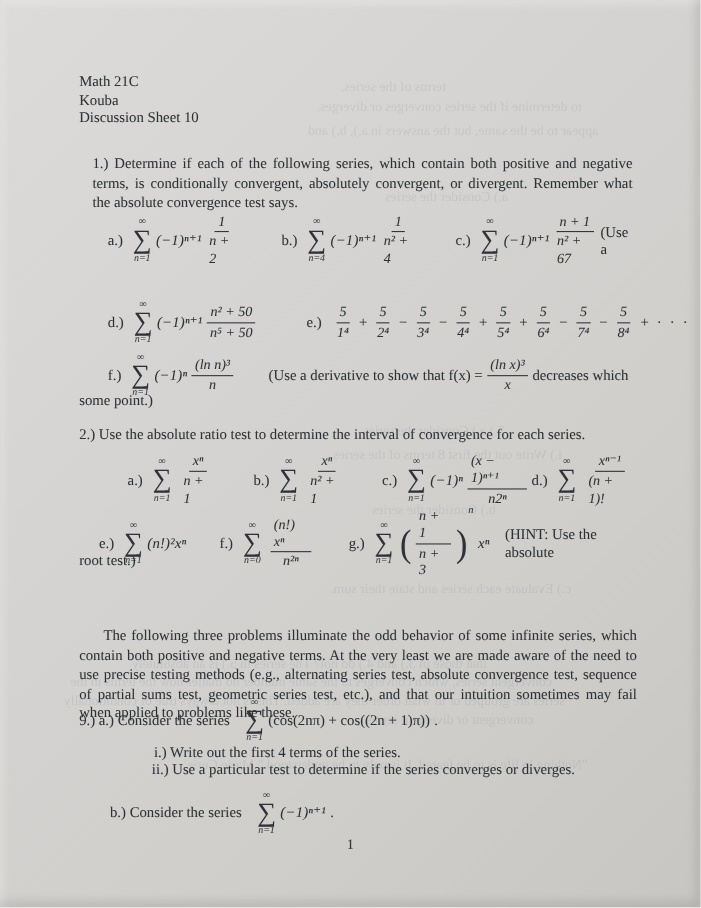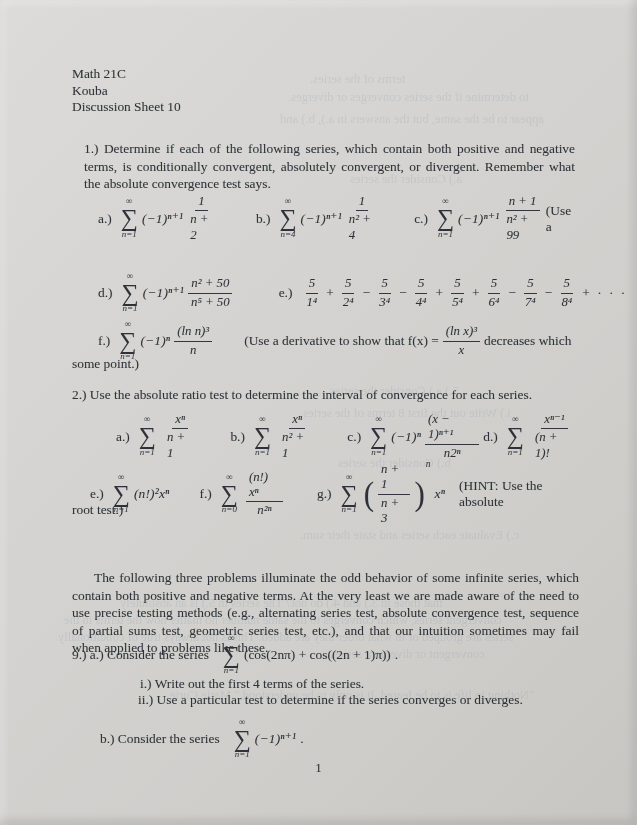--- a/index.html
+++ b/index.html
@@ -104,21 +104,21 @@
       <span class="mitem" style="margin-left:32px">
         <span class="mlabel">c.)</span>
         <span class="sum">
             <span class="slim">∞</span>
             <span class="sigma">∑</span>
             <span class="slim">n=1</span>
           </span>
         <span class="mi">(−1)ⁿ⁺¹</span>
         <span class="frac">
             <span class="fnum">n + 1</span>
-            <span class="fden">n² + 99</span>
+            <span class="fden">n² + 67</span>
           </span>
       </span>
       <span class="note" style="margin-left:auto">(Use a</span>
     </div>
 
 
     <div class="blk mrow" style="top:272px;left:72px">
       <span class="mitem" style="margin-left:26px">
         <span class="mlabel">d.)</span>
         <span class="sum">

